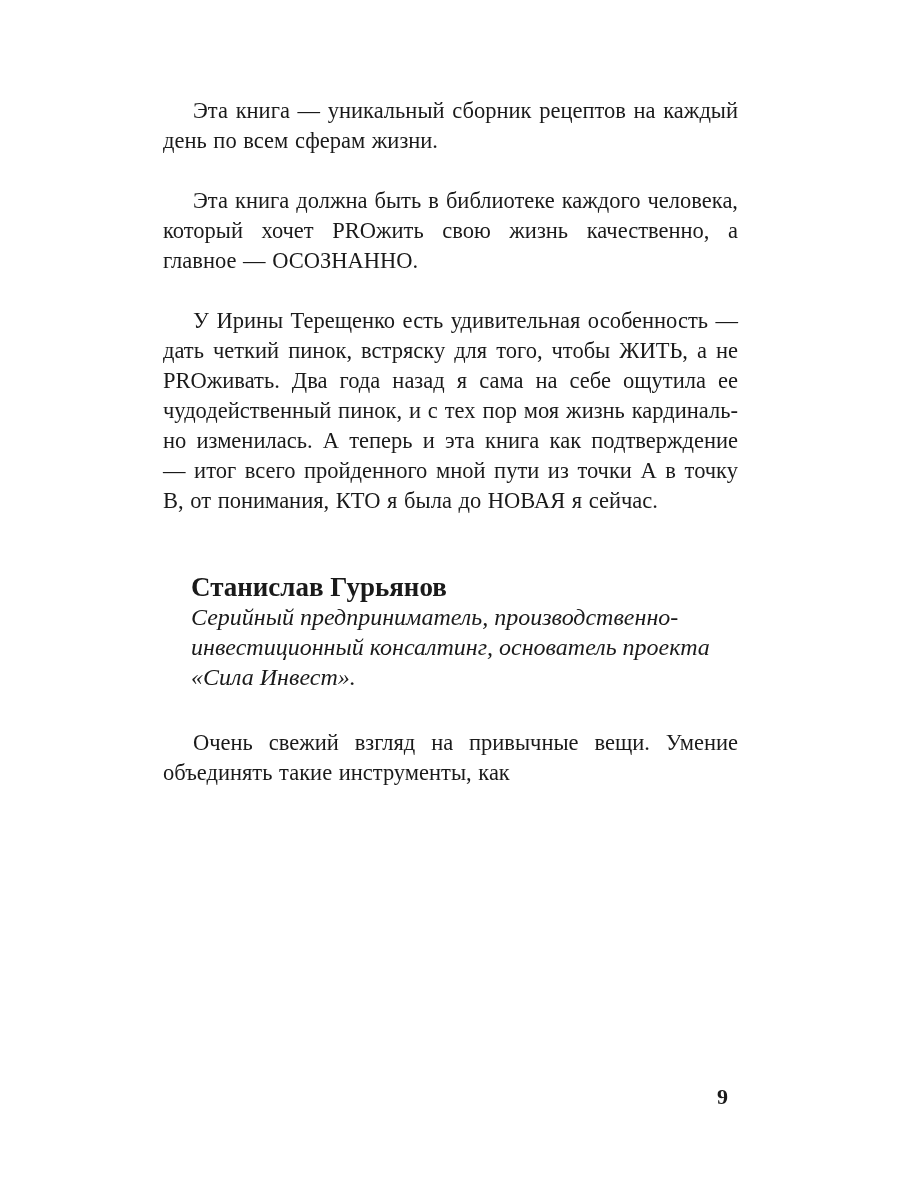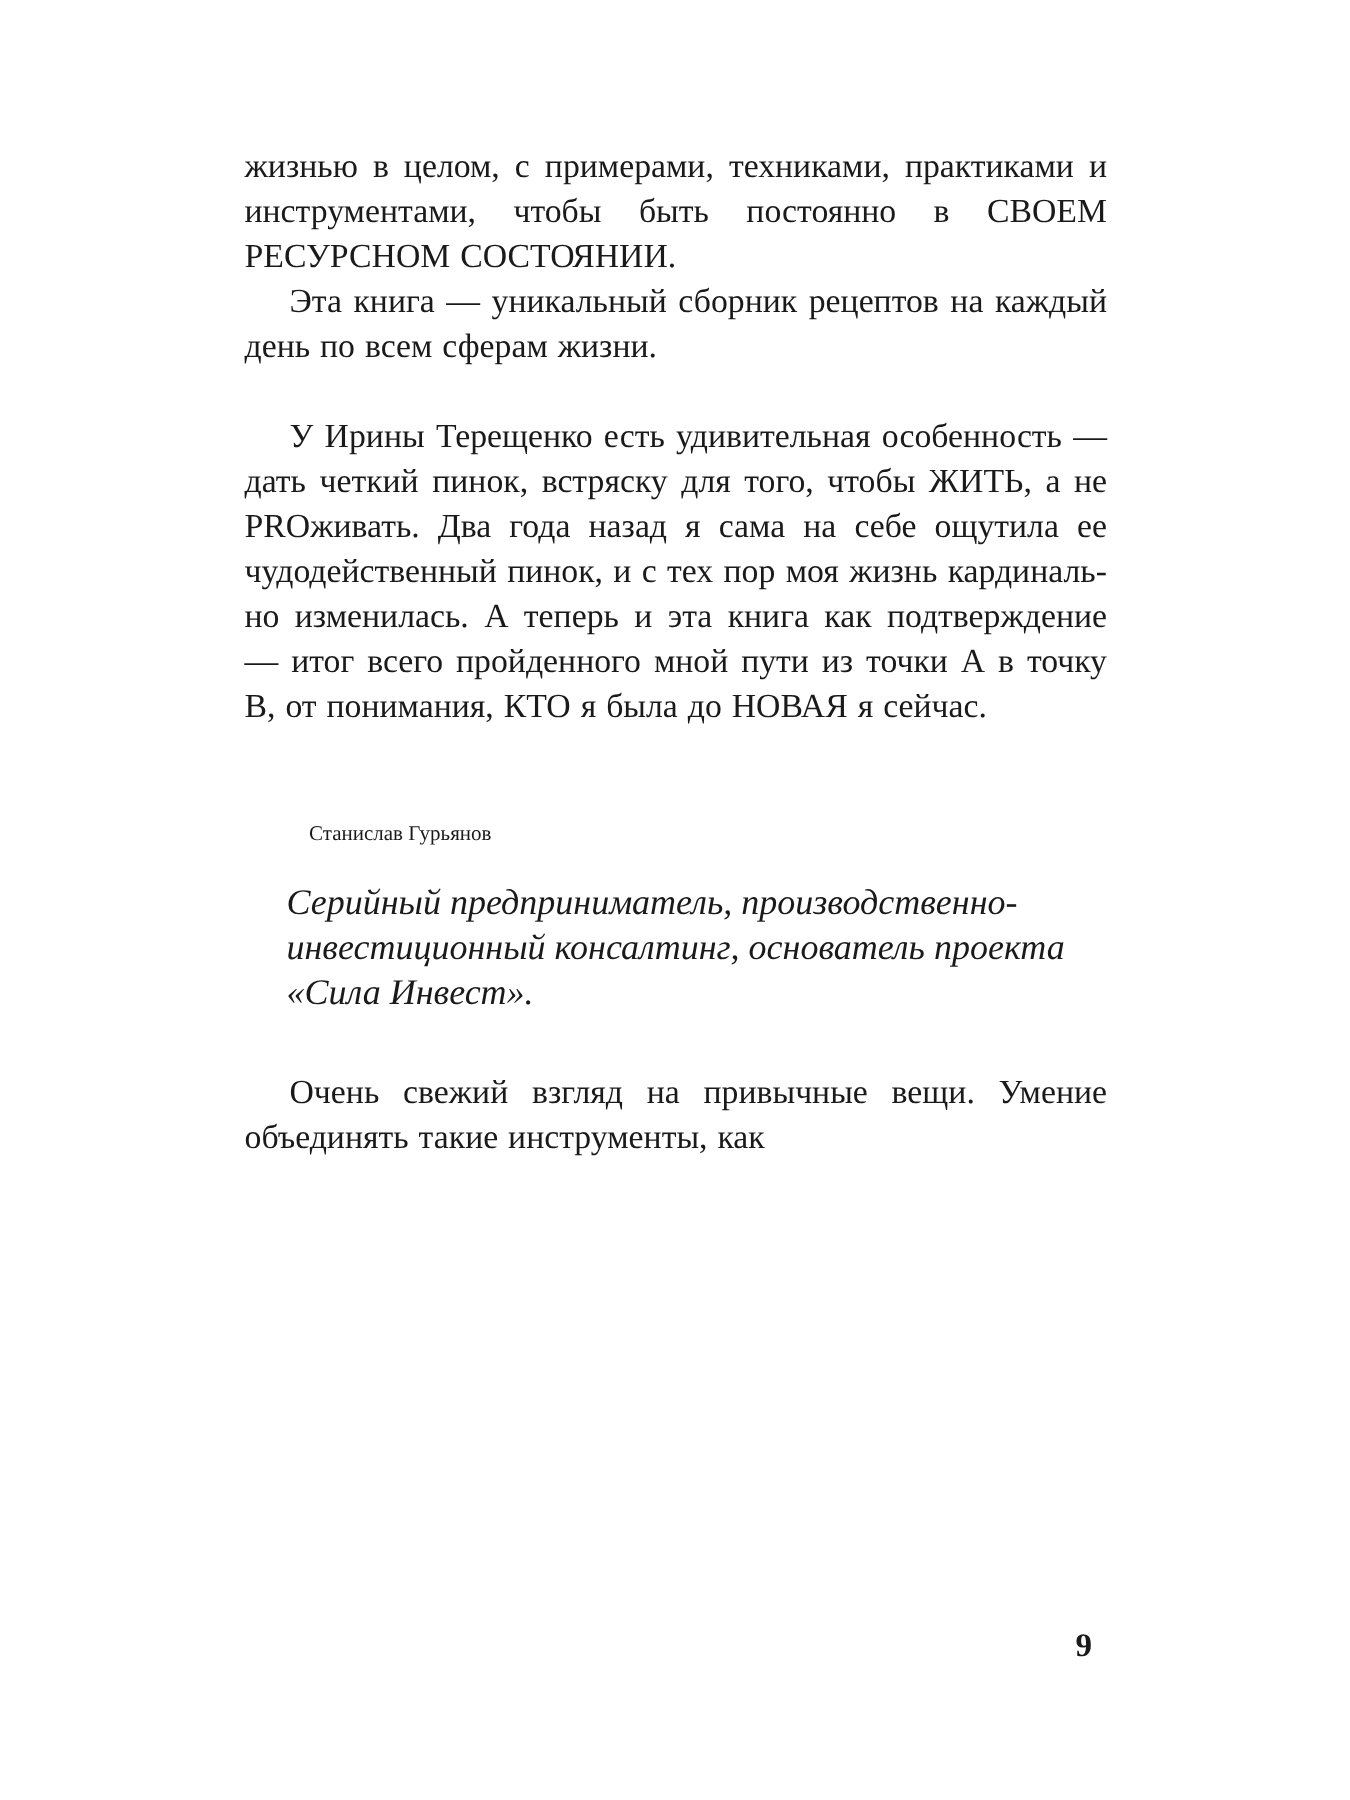--- a/index.html
+++ b/index.html
@@ -33,24 +33,24 @@
     text-indent: 30px;
   }
   .spaced {
     margin-top: 30px;
   }
   .author-block {
     margin-top: 56px;
     margin-left: 28px;
   }
   .author-name {
-    margin: 15px;
-    font-size: 14px;
+    margin: 0;
+    font-size: 27px;
     line-height: 30px;
-    font-weight: normal;
+    font-weight: bold;
   }
   .author-desc {
     margin: 0;
     font-size: 24px;
     line-height: 30px;
     font-style: italic;
     text-align: left;
   }
   .closing {
     margin-top: 36px;
@@ -64,24 +64,24 @@
     font-weight: bold;
     color: #1a1a1a;
   }
 </style>
 </head>
 <body>
 
 <div class="page">
   <div class="text-column">
 
-    <p class="para">жизнью в целом, с примерами, техниками, практиками и инструментами, чтобы быть по­стоянно в СВОЕМ РЕСУРСНОМ СОСТОЯНИИ.</p>
 
     <p class="para indent">Эта книга — уникальный сборник рецептов на каждый день по всем сферам жизни.</p>
 
+    <p class="para indent spaced">Эта книга должна быть в библиотеке каж­дого человека, который хочет PROжить свою жизнь качественно, а главное — ОСОЗНАННО.</p>
 
     <p class="para indent spaced">У Ирины Терещенко есть удивительная осо­бенность — дать четкий пинок, встряску для того, чтобы ЖИТЬ, а не PROживать. Два года назад я сама на себе ощутила ее чудодействен­ный пинок, и с тех пор моя жизнь кардиналь­но изменилась. А теперь и эта книга как под­тверждение — итог всего пройденного мной пути из точки А в точку В, от понимания, КТО я была до НОВАЯ я сейчас.</p>
 
 
     <div class="author-block">
       <p class="author-name">Станислав Гурьянов</p>
       <p class="author-desc">Серийный предприниматель, производственно-инвестиционный консалтинг, основатель проекта «Сила Инвест».</p>
     </div>
 
     <p class="para indent closing">Очень свежий взгляд на привычные вещи. Умение объединять такие инструменты, как</p>

